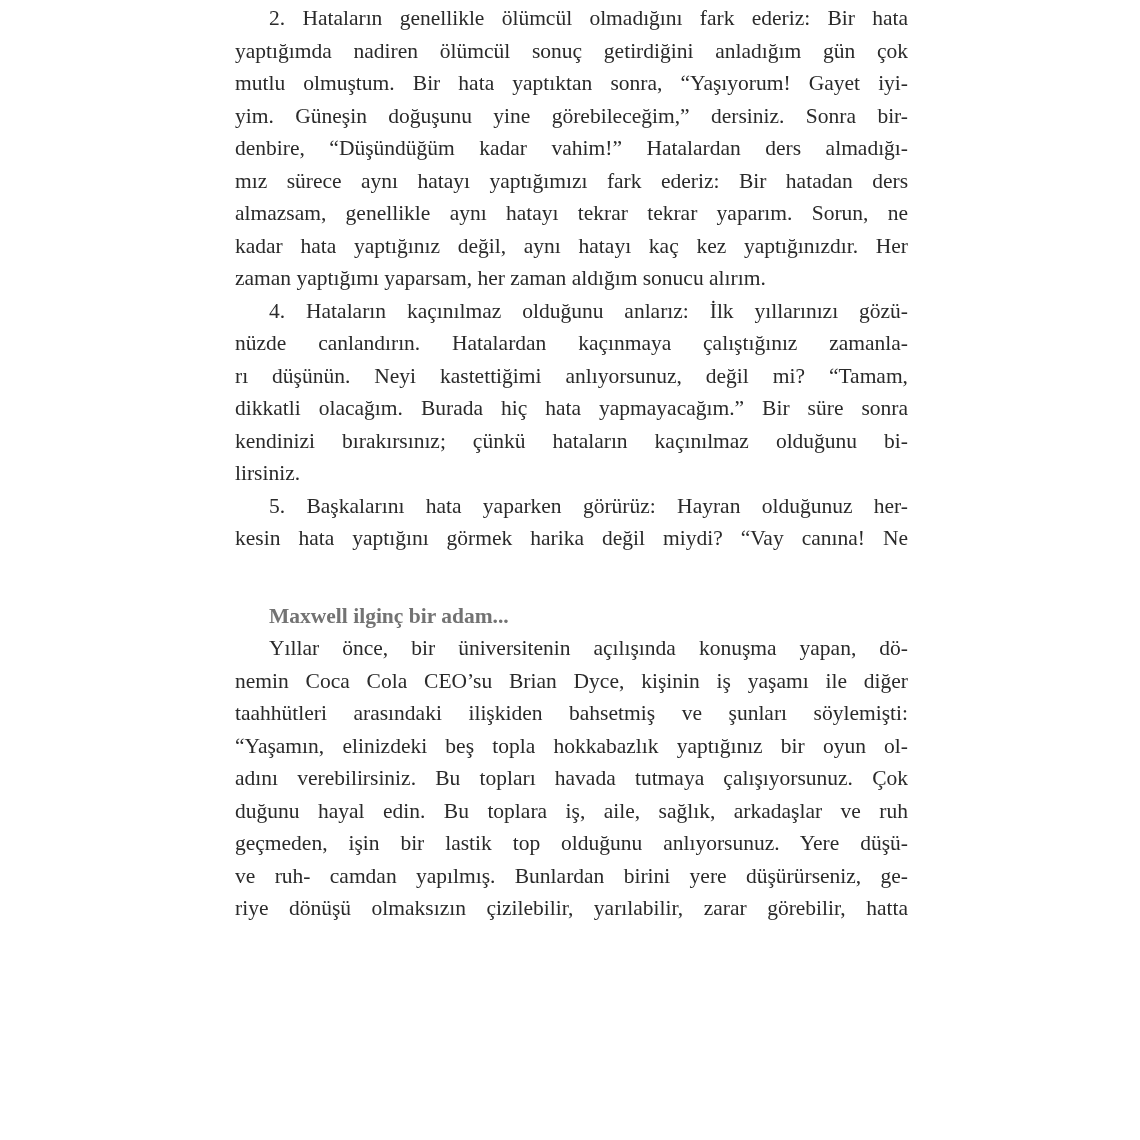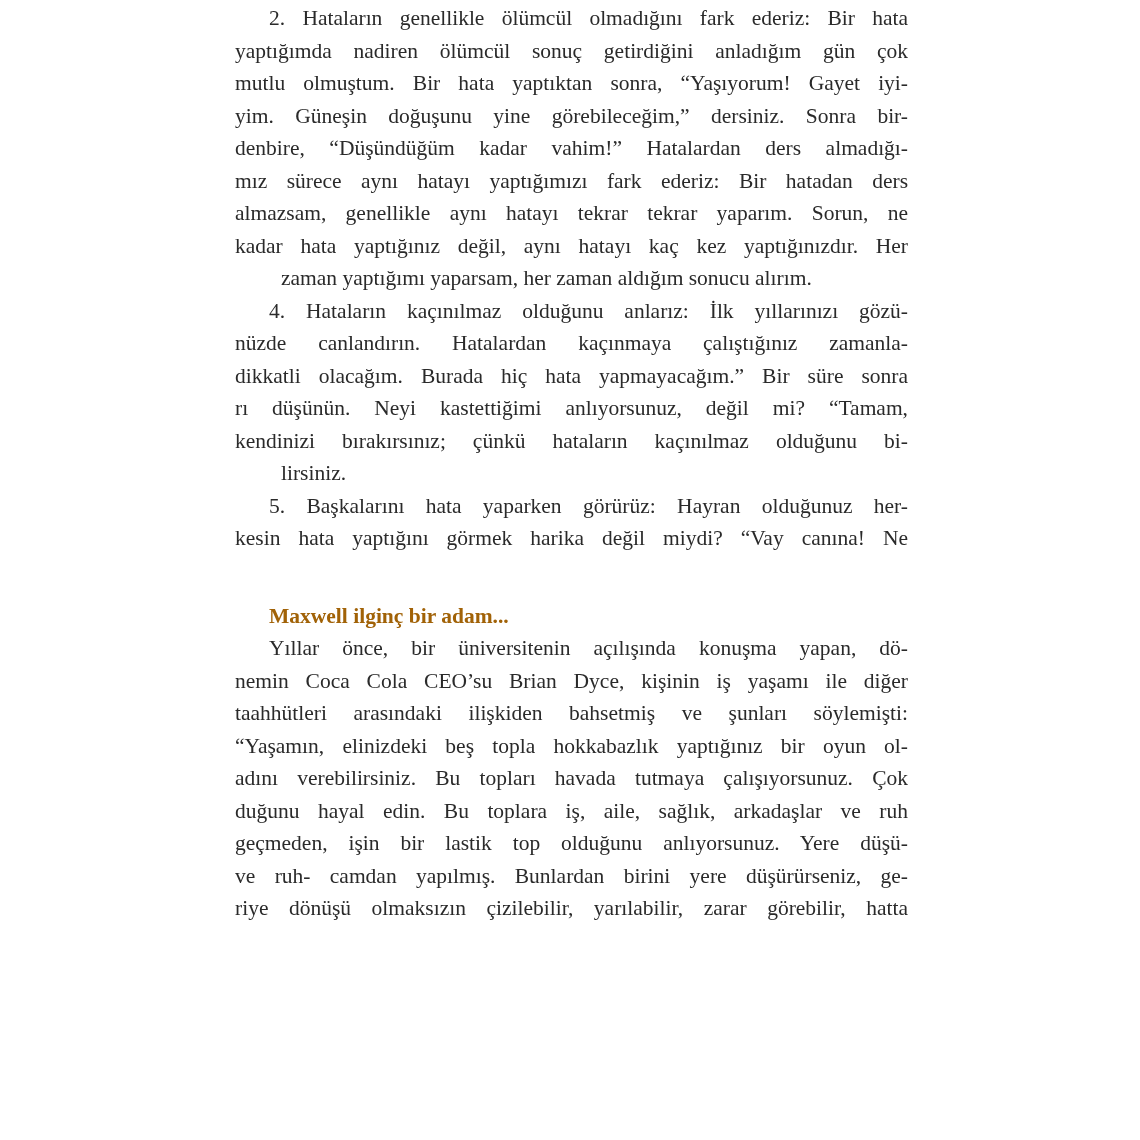--- a/index.html
+++ b/index.html
@@ -19,32 +19,32 @@
   }
   .line {
     display: block;
     height: 32.5px;
     line-height: 32.5px;
     font-size: 21.5px;
     white-space: nowrap;
     text-align: justify;
     text-align-last: justify;
   }
-  .line.last { text-align-last: left; margin-left: 46px; }
+  .line.last { text-align-last: left; }
   .line.indent { padding-left: 34px; }
   .gap { height: 45px; }
   .heading {
     display: block;
     height: 32.5px;
     line-height: 32.5px;
     font-size: 21.5px;
     font-weight: bold;
     padding-left: 34px;
     white-space: nowrap;
-    color: #a16207;
+    color: #737373;
   }
   .page-number {
     position: absolute;
     left: 888px;
     top: 1160px;
     font-size: 15px;
     line-height: 18px;
     color: #ec4899;
   }
 </style>
@@ -61,22 +61,22 @@
     <span class="line">denbire, “Düşündüğüm kadar vahim!” Hatalardan ders almadığı-</span>
     <span class="line">mız sürece aynı hatayı yaptığımızı fark ederiz: Bir hatadan ders</span>
     <span class="line">almazsam, genellikle aynı hatayı tekrar tekrar yaparım. Sorun, ne</span>
     <span class="line">kadar hata yaptığınız değil, aynı hatayı kaç kez yaptığınızdır. Her</span>
     <span class="line last">zaman yaptığımı yaparsam, her zaman aldığım sonucu alırım.</span>
   </div>
 
   <div>
     <span class="line indent">4. Hataların kaçınılmaz olduğunu anlarız: İlk yıllarınızı gözü-</span>
     <span class="line">nüzde canlandırın. Hatalardan kaçınmaya çalıştığınız zamanla-</span>
+    <span class="line">rı düşünün. Neyi kastettiğimi anlıyorsunuz, değil mi? “Tamam,</span>
     <span class="line">dikkatli olacağım. Burada hiç hata yapmayacağım.” Bir süre sonra</span>
-    <span class="line">rı düşünün. Neyi kastettiğimi anlıyorsunuz, değil mi? “Tamam,</span>
     <span class="line">kendinizi bırakırsınız; çünkü hataların kaçınılmaz olduğunu bi-</span>
     <span class="line last">lirsiniz.</span>
   </div>
 
   <div>
     <span class="line indent">5. Başkalarını hata yaparken görürüz: Hayran olduğunuz her-</span>
     <span class="line">kesin hata yaptığını görmek harika değil miydi? “Vay canına! Ne</span>
   </div>
 
   <div class="gap"></div>

